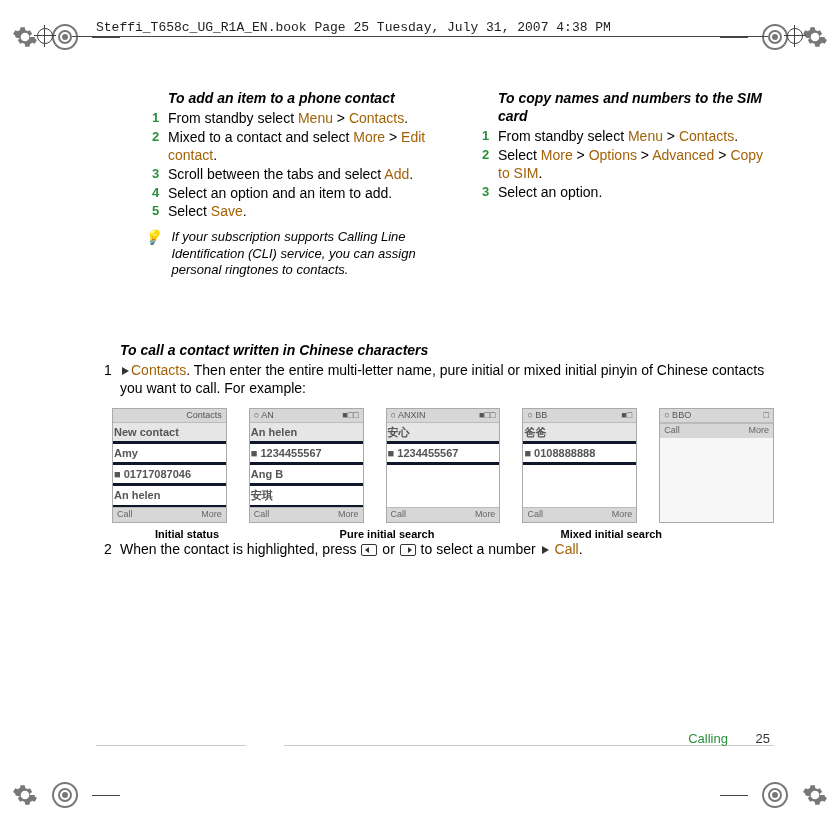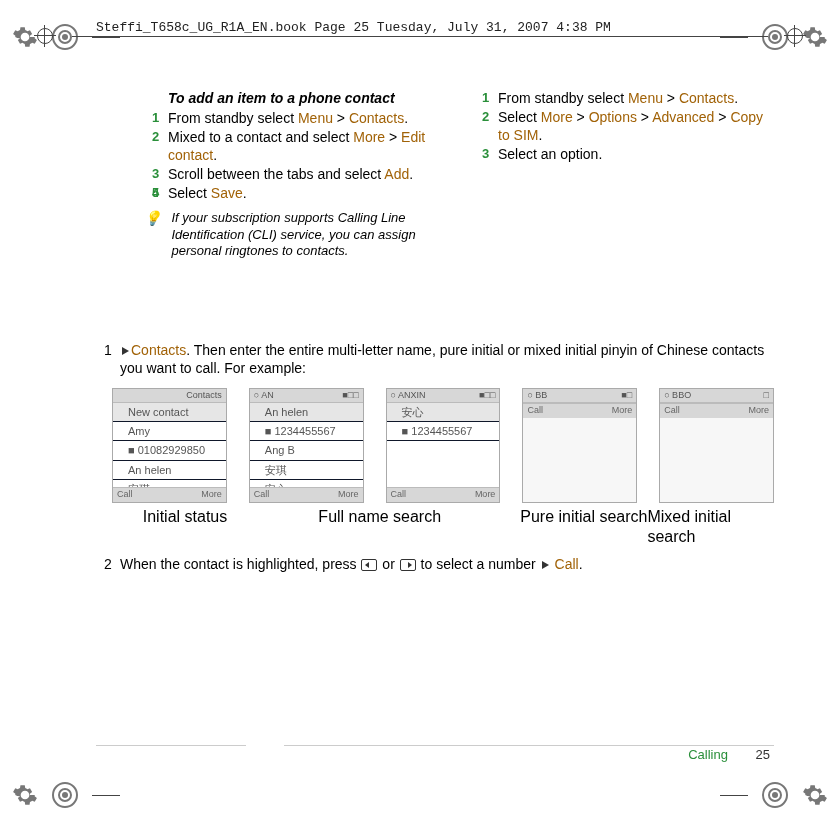--- a/index.html
+++ b/index.html
@@ -42,34 +42,34 @@
   .wide{position:absolute;top:342px;left:96px;right:66px;font-size:14px;line-height:1.28;}
   .wide h4.proc{margin-left:24px;}
   .widestep{padding-left:24px;position:relative;}
   .widestep .num{position:absolute;left:8px;top:0;}
   .triangle{display:inline-block;width:0;height:0;border-top:4px solid transparent;border-bottom:4px solid transparent;border-left:7px solid #333;margin:0 2px 1px 2px;vertical-align:middle;}
   
   .phones{display:flex;gap:22px;margin:10px 0 2px 16px;}
   .phone{width:116px;border:1px solid #aaa;background:#f7f7f7;font-size:11px;color:#555;}
   .phone .bar{display:flex;justify-content:space-between;background:#d7d7d7;border-bottom:1px solid #bbb;padding:1px 4px;font-size:9px;}
   .phone .list{background:#fff;height:84px;overflow:hidden;}
-  .phone .row{padding:2px 15px;border-bottom:1px solid #0f172a;white-space:nowrap;overflow:hidden;}
+  .phone .row{padding:2px 1px;border-bottom:3px solid #0f172a;white-space:nowrap;overflow:hidden;font-weight:bold;}
   .phone .row.hi{background:#e6e6e6;}
   .phone .soft{display:flex;justify-content:space-between;background:#d7d7d7;border-top:1px solid #bbb;padding:1px 4px;font-size:9px;color:#666;}
-  .captions{display:flex;margin:4px 0 8px 16px;font-size:16px;font-weight:normal;}
+  .captions{display:flex;margin:4px 0 0 16px;font-size:11px;font-weight:bold;}
   .captions span:nth-child(1){width:150px;text-align:center;}
   .captions span:nth-child(2){width:250px;text-align:center;}
   .captions span:nth-child(3){width:150px;text-align:right;}
   .captions span:nth-child(4){width:130px;text-align:left;}
   .dpad{display:inline-block;width:14px;height:10px;border:1px solid #333;border-radius:2px;vertical-align:middle;margin:0 1px;position:relative;}
   .dpad::before{content:"";position:absolute;top:2px;width:0;height:0;border-top:3px solid transparent;border-bottom:3px solid transparent;}
   .dpad.l::before{left:3px;border-right:4px solid #333;}
   .dpad.r::before{right:3px;border-left:4px solid #333;}
   
-  .footer{position:absolute;bottom:70px;right:70px;font-size:13px;color:#333;}
+  .footer{position:absolute;bottom:86px;right:70px;font-size:13px;color:#333;}
   .footer .sec{color:#2a8f3a;margin-right:24px;}
   .footrule{position:absolute;bottom:86px;left:96px;width:150px;height:1px;background:#ccc;}
   .footrule2{position:absolute;bottom:86px;right:66px;width:490px;height:1px;background:#ccc;}
 </style>
 </head>
 <body>
 <div class="page">
 
 <div class="corner tl">
       <span class="gear"><svg viewBox="0 0 24 24">
@@ -111,54 +111,56 @@
 </div>
 <div class="pg-header">Steffi_T658c_UG_R1A_EN.book  Page 25  Tuesday, July 31, 2007  4:38 PM</div>
 
 <div class="cols">
   <div class="col">
     <h4 class="proc">To add an item to a phone contact</h4>
     <ol class="steps">
       <li><span class="num">1</span><span>From standby select </span><span class="kw">Menu</span><span> &gt; </span><span class="kw">Contacts</span><span>.</span></li>
       <li><span class="num">2</span><span>Mixed to a contact and select </span><span class="kw">More</span><span> &gt; </span><span class="kw">Edit contact</span><span>.</span></li>
       <li><span class="num">3</span><span>Scroll between the tabs and select </span><span class="kw">Add</span><span>.</span></li>
-      <li><span class="num">4</span></li>
+      <li><span class="num">4</span><span>Select an option and an item to add.</span></li>
       <li><span class="num">5</span><span>Select </span><span class="kw">Save</span><span>.</span></li>
     </ol>
     <div class="tip">
       <span class="tipicon">💡</span>
       <span>If your subscription supports Calling Line Identification (CLI) service, you can assign personal ringtones to contacts.</span>
     </div>
   </div>
 
   <div class="col">
+    <h4 class="proc">To copy names and numbers to the SIM card</h4>
     <ol class="steps">
       <li><span class="num">1</span><span>From standby select </span><span class="kw">Menu</span><span> &gt; </span><span class="kw">Contacts</span><span>.</span></li>
       <li><span class="num">2</span><span>Select </span><span class="kw">More</span><span> &gt; </span><span class="kw">Options</span><span> &gt; </span><span class="kw">Advanced</span><span> &gt; </span><span class="kw">Copy to SIM</span><span>.</span></li>
       <li><span class="num">3</span><span>Select an option.</span></li>
     </ol>
   </div>
 </div>
 
 <div class="wide">
+  <h4 class="proc">To call a contact written in Chinese characters</h4>
   <div class="widestep">
     <span class="num">1</span>
     <span class="triangle"></span><span class="kw">Contacts</span><span>. Then enter the entire multi-letter name, pure initial or mixed initial pinyin of Chinese contacts you want to call. For example:</span>
   </div>
 
   <div class="phones">
     <div class="phone">
       <div class="bar">
             <span></span>
             <span>Contacts</span>
           </div>
       <div class="list">
         <div class="row hi">New contact</div>
         <div class="row">Amy</div>
-        <div class="row">■ 01082929850</div>
+        <div class="row">■ 01717087046</div>
         <div class="row">An helen</div>
         <div class="row">安琪</div>
 
       </div>
       <div class="soft">
             <span>Call</span>
             <span>More</span>
           </div>
     </div>
     <div class="phone">
@@ -190,40 +192,43 @@
       <div class="soft">
             <span>Call</span>
             <span>More</span>
           </div>
     </div>
     <div class="phone">
       <div class="bar">
             <span>○ BB</span>
             <span>■□</span>
           </div>
+      <div class="list">
+        <div class="row hi">爸爸</div>
+        <div class="row">■ 0108888888</div>
+      </div>
       <div class="soft">
             <span>Call</span>
             <span>More</span>
           </div>
     </div>
     <div class="phone">
       <div class="bar">
             <span>○ BBO</span>
             <span>□</span>
           </div>
       <div class="soft">
             <span>Call</span>
             <span>More</span>
           </div>
     </div>
   </div>
 
   <div class="captions">
     <span>Initial status</span>
-    <span>Full name search</span>
     <span>Pure initial search</span>
     <span>Mixed initial search</span>
   </div>
 
   <div class="widestep">
     <span class="num">2</span>
     <span>When the contact is highlighted, press </span><span class="dpad l"></span><span> or </span><span class="dpad r"></span><span> to select a number </span><span class="triangle"></span> <span class="kw">Call</span><span>.</span>
   </div>
 </div>
 

